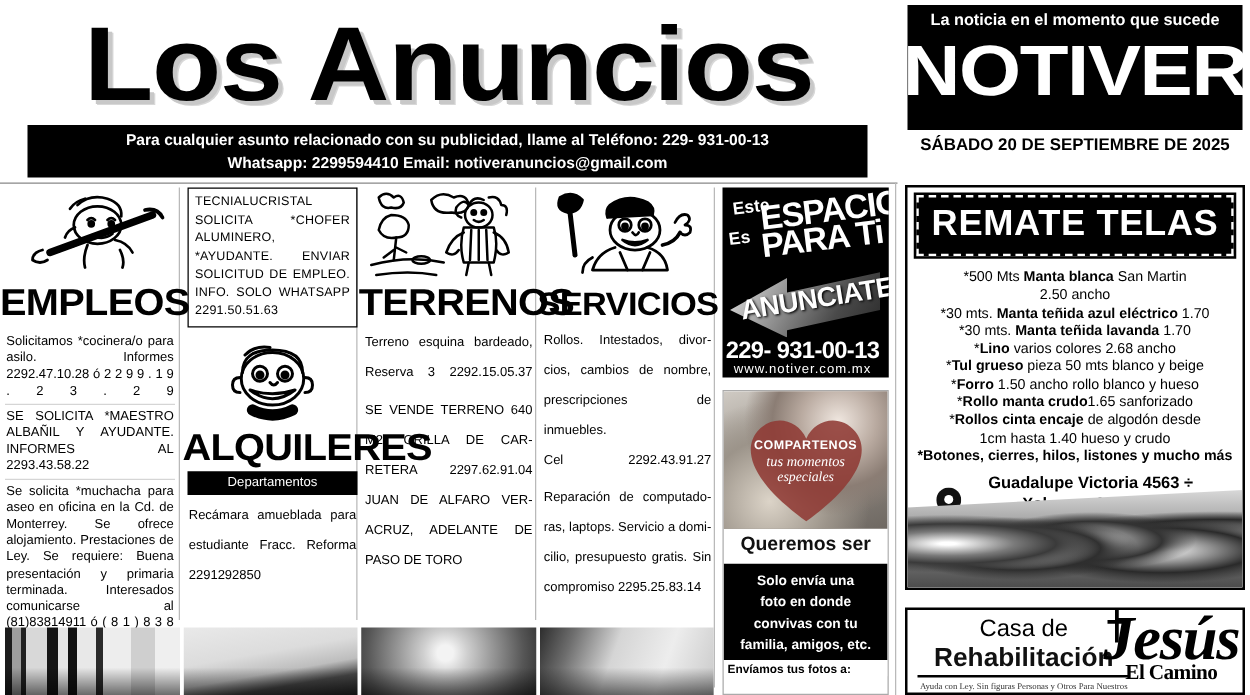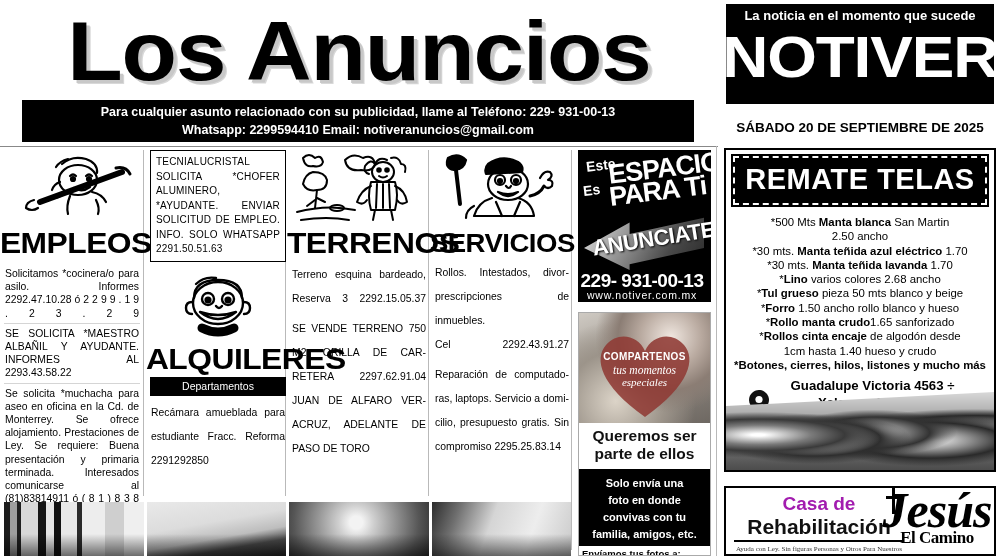--- a/index.html
+++ b/index.html
@@ -31,21 +31,21 @@
   }
   .masthead-bar .line1 { font-size:12.5px; font-weight:bold; line-height:18px; letter-spacing:0px; }
   .masthead-bar .line2 { font-size:12.5px; font-weight:bold; line-height:18px; }
 
   
   .notiver-box { position:absolute; left:726px; top:4px; width:268px; height:100px; background:#000;
     display:flex; flex-direction:column; align-items:center; justify-content:flex-start; padding-top:4px;}
   .notiver-tag { color:#fff; font-size:13px; font-weight:bold; line-height:16px; white-space:nowrap;}
   .notiver-name { color:#fff; font-size:57px; font-weight:bold; line-height:62px; letter-spacing:-1px;
     transform:scaleX(1.12); transform-origin:center; margin-top:2px; white-space:nowrap;}
-  .notiver-date { position:absolute; left:726px; top:120px; width:268px; text-align:center;
+  .notiver-date { position:absolute; left:726px; top:108px; width:268px; text-align:center;
     font-size:13.5px; font-weight:bold; color:#000; white-space:nowrap;}
 
   
   .rule-v { position:absolute; width:1px; background:#b9b9b9; }
   .rule-h { position:absolute; height:1px; background:#000; }
 
   .col { position:absolute; top:150px; width:136px; }
   .col-1 { left:4px; }
   .col-2 { left:150px; }
   .col-3 { left:291px; }
@@ -144,21 +144,21 @@
       radial-gradient(ellipse at 76% 62%, #efefef 2%, #909090 14%, #2a2a2a 26%, transparent 38%),
       radial-gradient(ellipse at 93% 50%, #fafafa 3%, #777 16%, #2a2a2a 28%, transparent 40%),
       linear-gradient(180deg,#d8d8d8 0%, #8a8a8a 50%, #4c4c4c 100%);
     clip-path: polygon(0% 18%, 100% 0%, 100% 100%, 0% 100%);
   }
 
   
   .casa { position:absolute; left:724px; top:486px; width:272px; height:70px;
           border:2px solid #000; background:#fff; overflow:hidden; }
   .casa-l { position:absolute; left:8px; top:5px; width:170px; text-align:center; }
-  .casa-l .c1 { font-size:19px; font-weight:bold; line-height:22px; color:#a21caf;}
+  .casa-l .c1 { font-size:19px; font-weight:normal; line-height:22px; color:#000000;}
   .casa-l .c2 { font-size:21px; font-weight:bold; line-height:24px; color:#111;
                 border-bottom:2px solid #000; padding-bottom:1px;}
   .casa-l .c3 { font-size:7px; line-height:9px; color:#333; margin-top:3px;
                 font-family:"Liberation Serif", serif; filter: blur(0.3px);}
   .casa-r { position:absolute; right:2px; top:2px; width:110px; text-align:center;}
   .casa-r .j1 { font-size:50px; font-weight:bold; line-height:40px; color:#000;
                 font-family:"Liberation Serif", serif; font-style:italic; letter-spacing:-1px;}
   .casa-r .j2 { font-size:17px; font-weight:bold; line-height:16px; color:#000;
                 font-family:"Liberation Serif", serif; letter-spacing:-0.5px;}
   .casa-cross { position:absolute; left:10px; top:-2px; width:3px; height:26px; background:#000; }
@@ -300,21 +300,21 @@
           <path d="M84 60 l-2 10 M100 60 l2 10"></path>
         </g>
       </svg>
     </div>
     <div class="cat-word">TERRENOS</div>
     <div class="ad loose" style="margin-top:2px;">
       <p class="just">Terreno esquina bardeado,</p>
       <p class="just">Reserva  3   2292.15.05.37</p>
     </div>
     <div class="ad loose">
-      <p class="just">SE VENDE TERRENO 750</p>
+      <p class="just">SE VENDE TERRENO 640</p>
       <p class="just">M2.  ORILLA  DE  CAR-</p>
       <p class="just">RETERA     2297.62.91.04</p>
       <p class="just">JUAN DE ALFARO VER-</p>
       <p class="just">ACRUZ,  ADELANTE  DE</p>
       <p>PASO DE TORO</p>
     </div>
   </div>
 
   <div class="col col-4">
     <div class="cat-art">
@@ -334,20 +334,21 @@
           <path d="M62 52 l6 14 M86 52 l-6 14"></path>
           <path d="M96 46 q10 -2 14 -10" stroke-width="3"></path>
           <path d="M106 28 q4 -8 10 -6 q4 4 -2 8 q6 0 4 6 q-4 4 -8 0"></path>
           <path d="M40 56 q-8 4 -8 12"></path>
         </g>
       </svg>
     </div>
     <div class="cat-word small">SERVICIOS</div>
     <div class="ad loose" style="margin-top:0;">
       <p class="just">Rollos. Intestados, divor-</p>
+      <p class="just">cios,  cambios  de  nombre,</p>
       <p class="just">prescripciones de inmuebles.</p>
       <p class="just">Cel                2292.43.91.27</p>
     </div>
     <div class="ad loose">
       <p class="just">Reparación  de  computado-</p>
       <p class="just">ras, laptops. Servicio a domi-</p>
       <p class="just">cilio, presupuesto gratis. Sin</p>
       <p>compromiso 2295.25.83.14</p>
     </div>
   </div>
@@ -371,21 +372,20 @@
         </svg>
         <div class="comp-heart-txt">
           <div class="h1">COMPARTENOS</div>
           <div class="h2">tus momentos</div>
           <div class="h3">especiales</div>
         </div>
       </div>
     </div>
     <div class="comp-ser">
       <div>Queremos ser</div>
-      <div>parte de ellos</div>
     </div>
     <div class="comp-black">
       <div>Solo envía una</div>
       <div>foto en donde</div>
       <div>convivas con tu</div>
       <div>familia, amigos, etc.</div>
     </div>
     <div class="comp-last">Envíamos tus fotos a:</div>
   </div>
 

